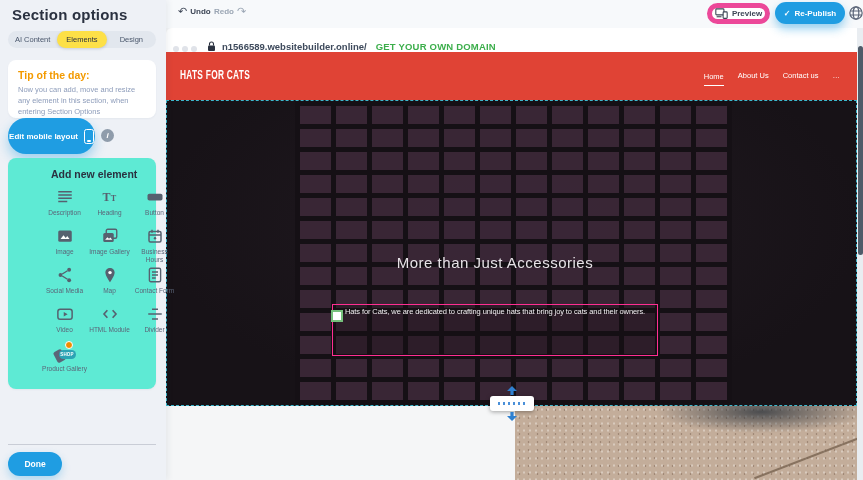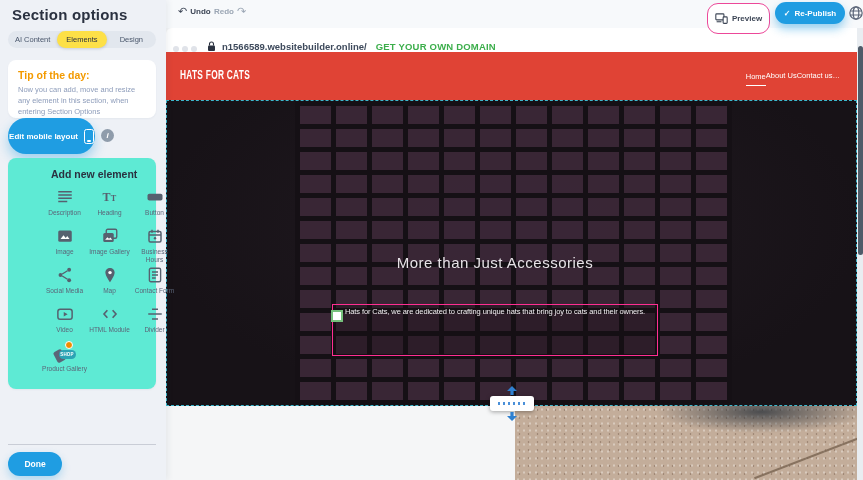--- a/index.html
+++ b/index.html
@@ -38,39 +38,39 @@
   .panel-divider { position:absolute; left:8px; top:444px; width:148px; border:none; border-top:1px solid #c9cdd6; }
   .done-btn { position:absolute; left:8px; top:452px; width:54px; height:24px; border-radius:12px; background:#1f9de2; border:none;
               color:#fff; font-size:8.5px; font-weight:bold; cursor:pointer; box-shadow:0 4px 8px rgba(31,157,226,.3); font-family:inherit; }
 
   
   #topbar { position:absolute; left:166px; top:0; width:697px; height:28px; background:#f7f9fb; z-index:4; }
   .undo-btn, .redo-btn { position:absolute; top:6px; display:flex; align-items:center; gap:3px; font-size:8px; font-weight:bold; cursor:pointer; background:none; border:none; font-family:inherit; }
   .undo-btn { left:12px; color:#3d4656; }
   .redo-btn { left:48px; color:#9ba6b4; }
   .arrow-glyph { font-size:11px; line-height:1; font-weight:normal; }
-  .preview-btn { position:absolute; left:541px; top:3px; width:63px; height:31px; border-radius:11px; background:#fff; border:1px solid #ec4899;
+  .preview-btn { position:absolute; left:541px; top:3px; width:63px; height:21px; border-radius:11px; background:#fff; border:5px solid #ec4899;
                  display:flex; align-items:center; justify-content:center; gap:4px; font-size:8px; font-weight:bold; color:#3d4656; cursor:pointer; font-family:inherit; }
   .republish-btn { position:absolute; left:609px; top:2px; width:70px; height:22px; border-radius:11px; background:#1f9de2; border:none;
                    display:flex; align-items:center; justify-content:center; gap:4px; font-size:8px; font-weight:bold; color:#fff; cursor:pointer;
                    box-shadow:0 5px 10px rgba(31,157,226,.45); font-family:inherit; }
   .globe-btn { position:absolute; left:682px; top:5px; width:16px; height:16px; background:none; border:none; color:#5b6578; cursor:pointer; padding:0; }
 
   
   #preview { position:absolute; left:166px; top:28px; width:697px; height:452px; background:#f4f5f6; }
   .browser-bar { position:absolute; left:0; top:0; width:691px; height:24px; background:#fff; border-radius:6px 0 0 0; display:flex; align-items:flex-end; }
   .dots { display:flex; gap:3px; margin-left:7px; }
   .dot { width:6px; height:6px; border-radius:50%; background:#e0e3e9; }
   .lock-ic { margin-left:10px; display:flex; }
   .url-text { margin-left:6px; font-size:9.5px; font-weight:600; color:#3e4a5c; }
   .domain-link { margin-left:9px; font-size:9.5px; font-weight:bold; color:#3cae4b; letter-spacing:.2px; cursor:pointer; text-decoration:none; }
 
   .site-header { position:absolute; left:0; top:24px; width:691px; height:48px; background:#e04335; }
   .site-logo { position:absolute; left:14px; top:17px; font-size:9.5px; font-weight:800; color:#fff; letter-spacing:.3px; transform:scale(.88,1.25); transform-origin:left center; white-space:nowrap; }
-  .site-nav { position:absolute; right:17px; top:0; height:48px; display:flex; align-items:center; }
+  .site-nav { position:absolute; right:17px; top:0; height:48px; display:flex; align-items:center; gap:14px; }
   .nav-item { font-size:7.5px; color:#fff; cursor:pointer; padding-bottom:2px; }
   .nav-item.active { border-bottom:1.5px solid #fff; padding-bottom:4px; margin-bottom:-6px; }
 
   .hero { position:absolute; left:0; top:72px; width:691px; height:306px;
           background:radial-gradient(ellipse at 50% 40%, #211a21 0%, #171217 72%);
           border:1px dashed #3cb9ce; }
   .bricks { position:absolute; left:128px; top:0; width:437px; height:304px;
             background-image:
               repeating-linear-gradient(90deg, #151015 0 5px, rgba(0,0,0,0) 5px 36px),
               repeating-linear-gradient(0deg, #151015 0 5px, rgba(0,0,0,0) 5px 23px);

